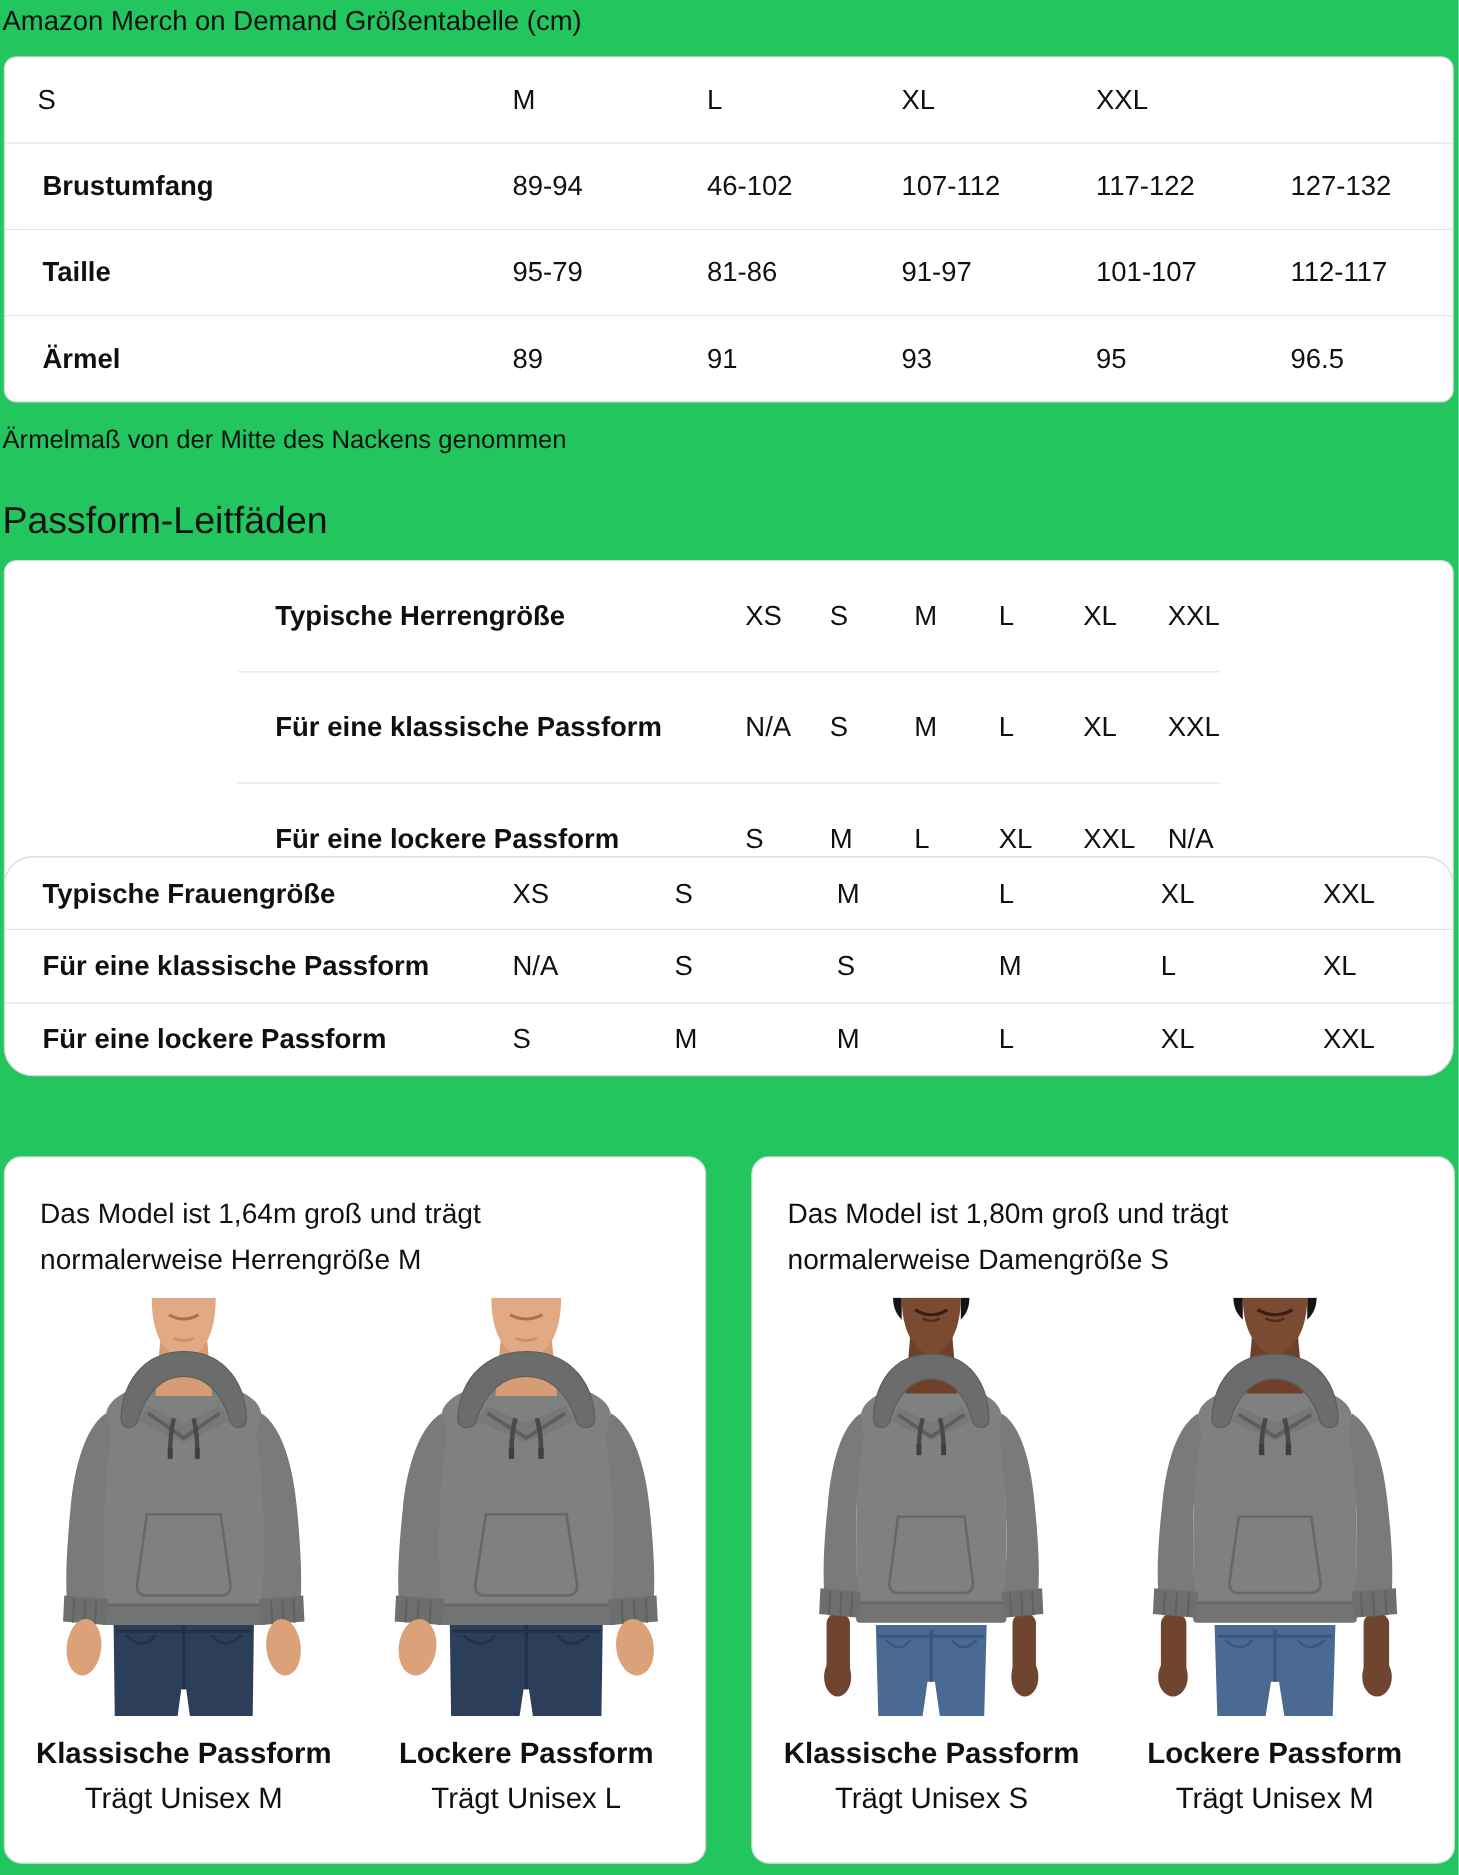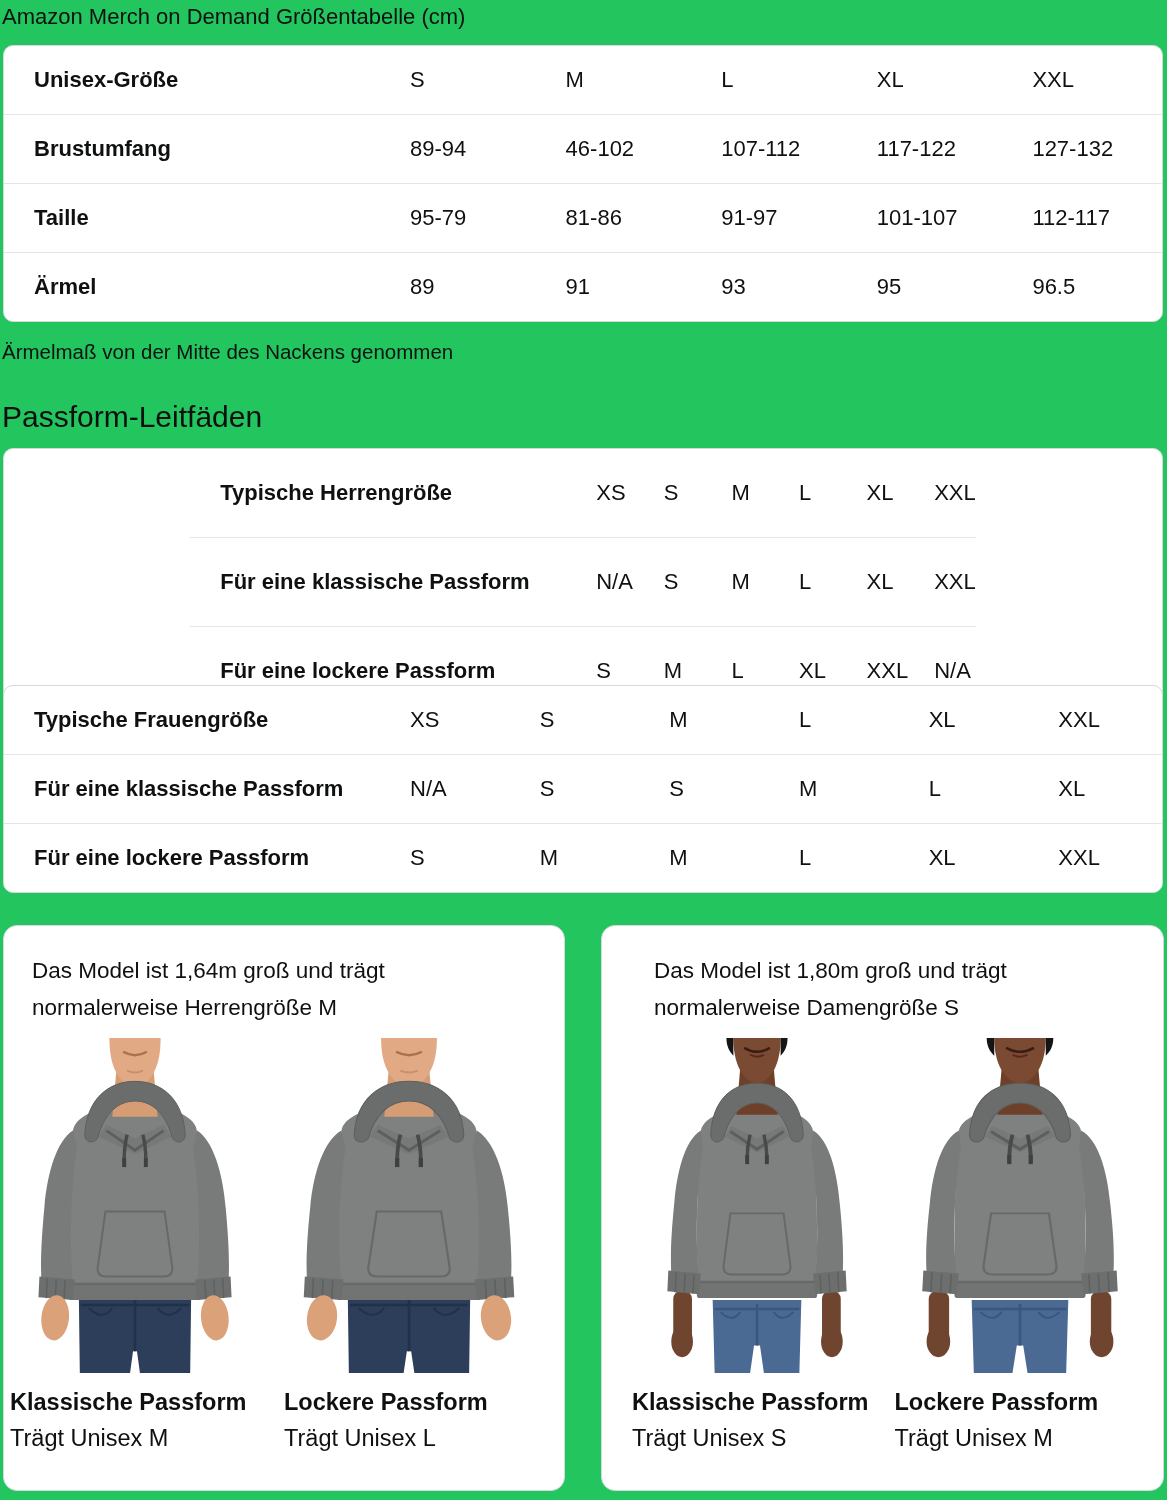--- a/index.html
+++ b/index.html
@@ -13,28 +13,28 @@
   .t-row:first-child { border-top:none; }
   .cols-5 { grid-template-columns:380px repeat(5,1fr); }
   .cols-6 { grid-template-columns:380px repeat(6,1fr); }
   .row-label { font-weight:700; font-size:22px; padding-left:30px; white-space:nowrap; }
   .cell-value { font-size:22px; padding-left:26px; white-space:nowrap; }
 
   #size-table { top:45px; height:277px; }
   .note-text { position:absolute; left:2px; top:340px; font-size:20.5px; }
   .section-heading { position:absolute; left:2px; top:400px; font-size:30px; }
   #mens-table { top:448px; height:268px;align-items:center; }
-  #womens-table { top:685px; height:208px; }
+  #womens-table { top:685px; height:176px;border-radius:23px; }
 
   .model-card { position:absolute; top:925px; height:566px; border:1px solid #d5d9d9; border-radius:14px; background:#fff; box-sizing:border-box; }
   #card-men { left:3px; width:562px; }
-  #card-women { left:601px; width:563px;padding-left:24px; }
+  #card-women { left:601px; width:563px; }
   .card-desc { margin:26px 28px 0 28px; font-size:22.5px; line-height:37px; }
   .figures-row { display:flex; justify-content:space-between; padding:12px 6px 0 6px; }
-  .figure-block { flex:1; display:flex; flex-direction:column; }
+  .figure-block { flex:1; display:flex; flex-direction:column; align-items:center; }
   .figure-svg { width:250px; height:335px; display:block; }
   .figure-svg.loose { transform:scaleX(1.09); transform-origin:center; }
   .fit-label { font-weight:700; font-size:23.5px; margin-top:16px; }
   .size-label { font-size:23.5px; margin-top:9px; }
   .defs-holder { position:absolute; width:0; height:0; overflow:hidden; }
 </style>
 </head>
 <body>
 
 <svg class="defs-holder" aria-hidden="true">
@@ -105,21 +105,20 @@
     </symbol>
   </defs>
 </svg>
 
 <div class="page">
 
   <div class="page-title">Amazon Merch on Demand Größentabelle (cm)</div>
 
   <div class="chart-table" id="size-table">
     <div class="t-row cols-5">
-      <div class="row-label">Unisex-Größe</div>
       <div class="cell-value">S</div>
       <div class="cell-value">M</div>
       <div class="cell-value">L</div>
       <div class="cell-value">XL</div>
       <div class="cell-value">XXL</div>
     </div>
     <div class="t-row cols-5">
       <div class="row-label">Brustumfang</div>
       <div class="cell-value">89-94</div>
       <div class="cell-value">46-102</div>

